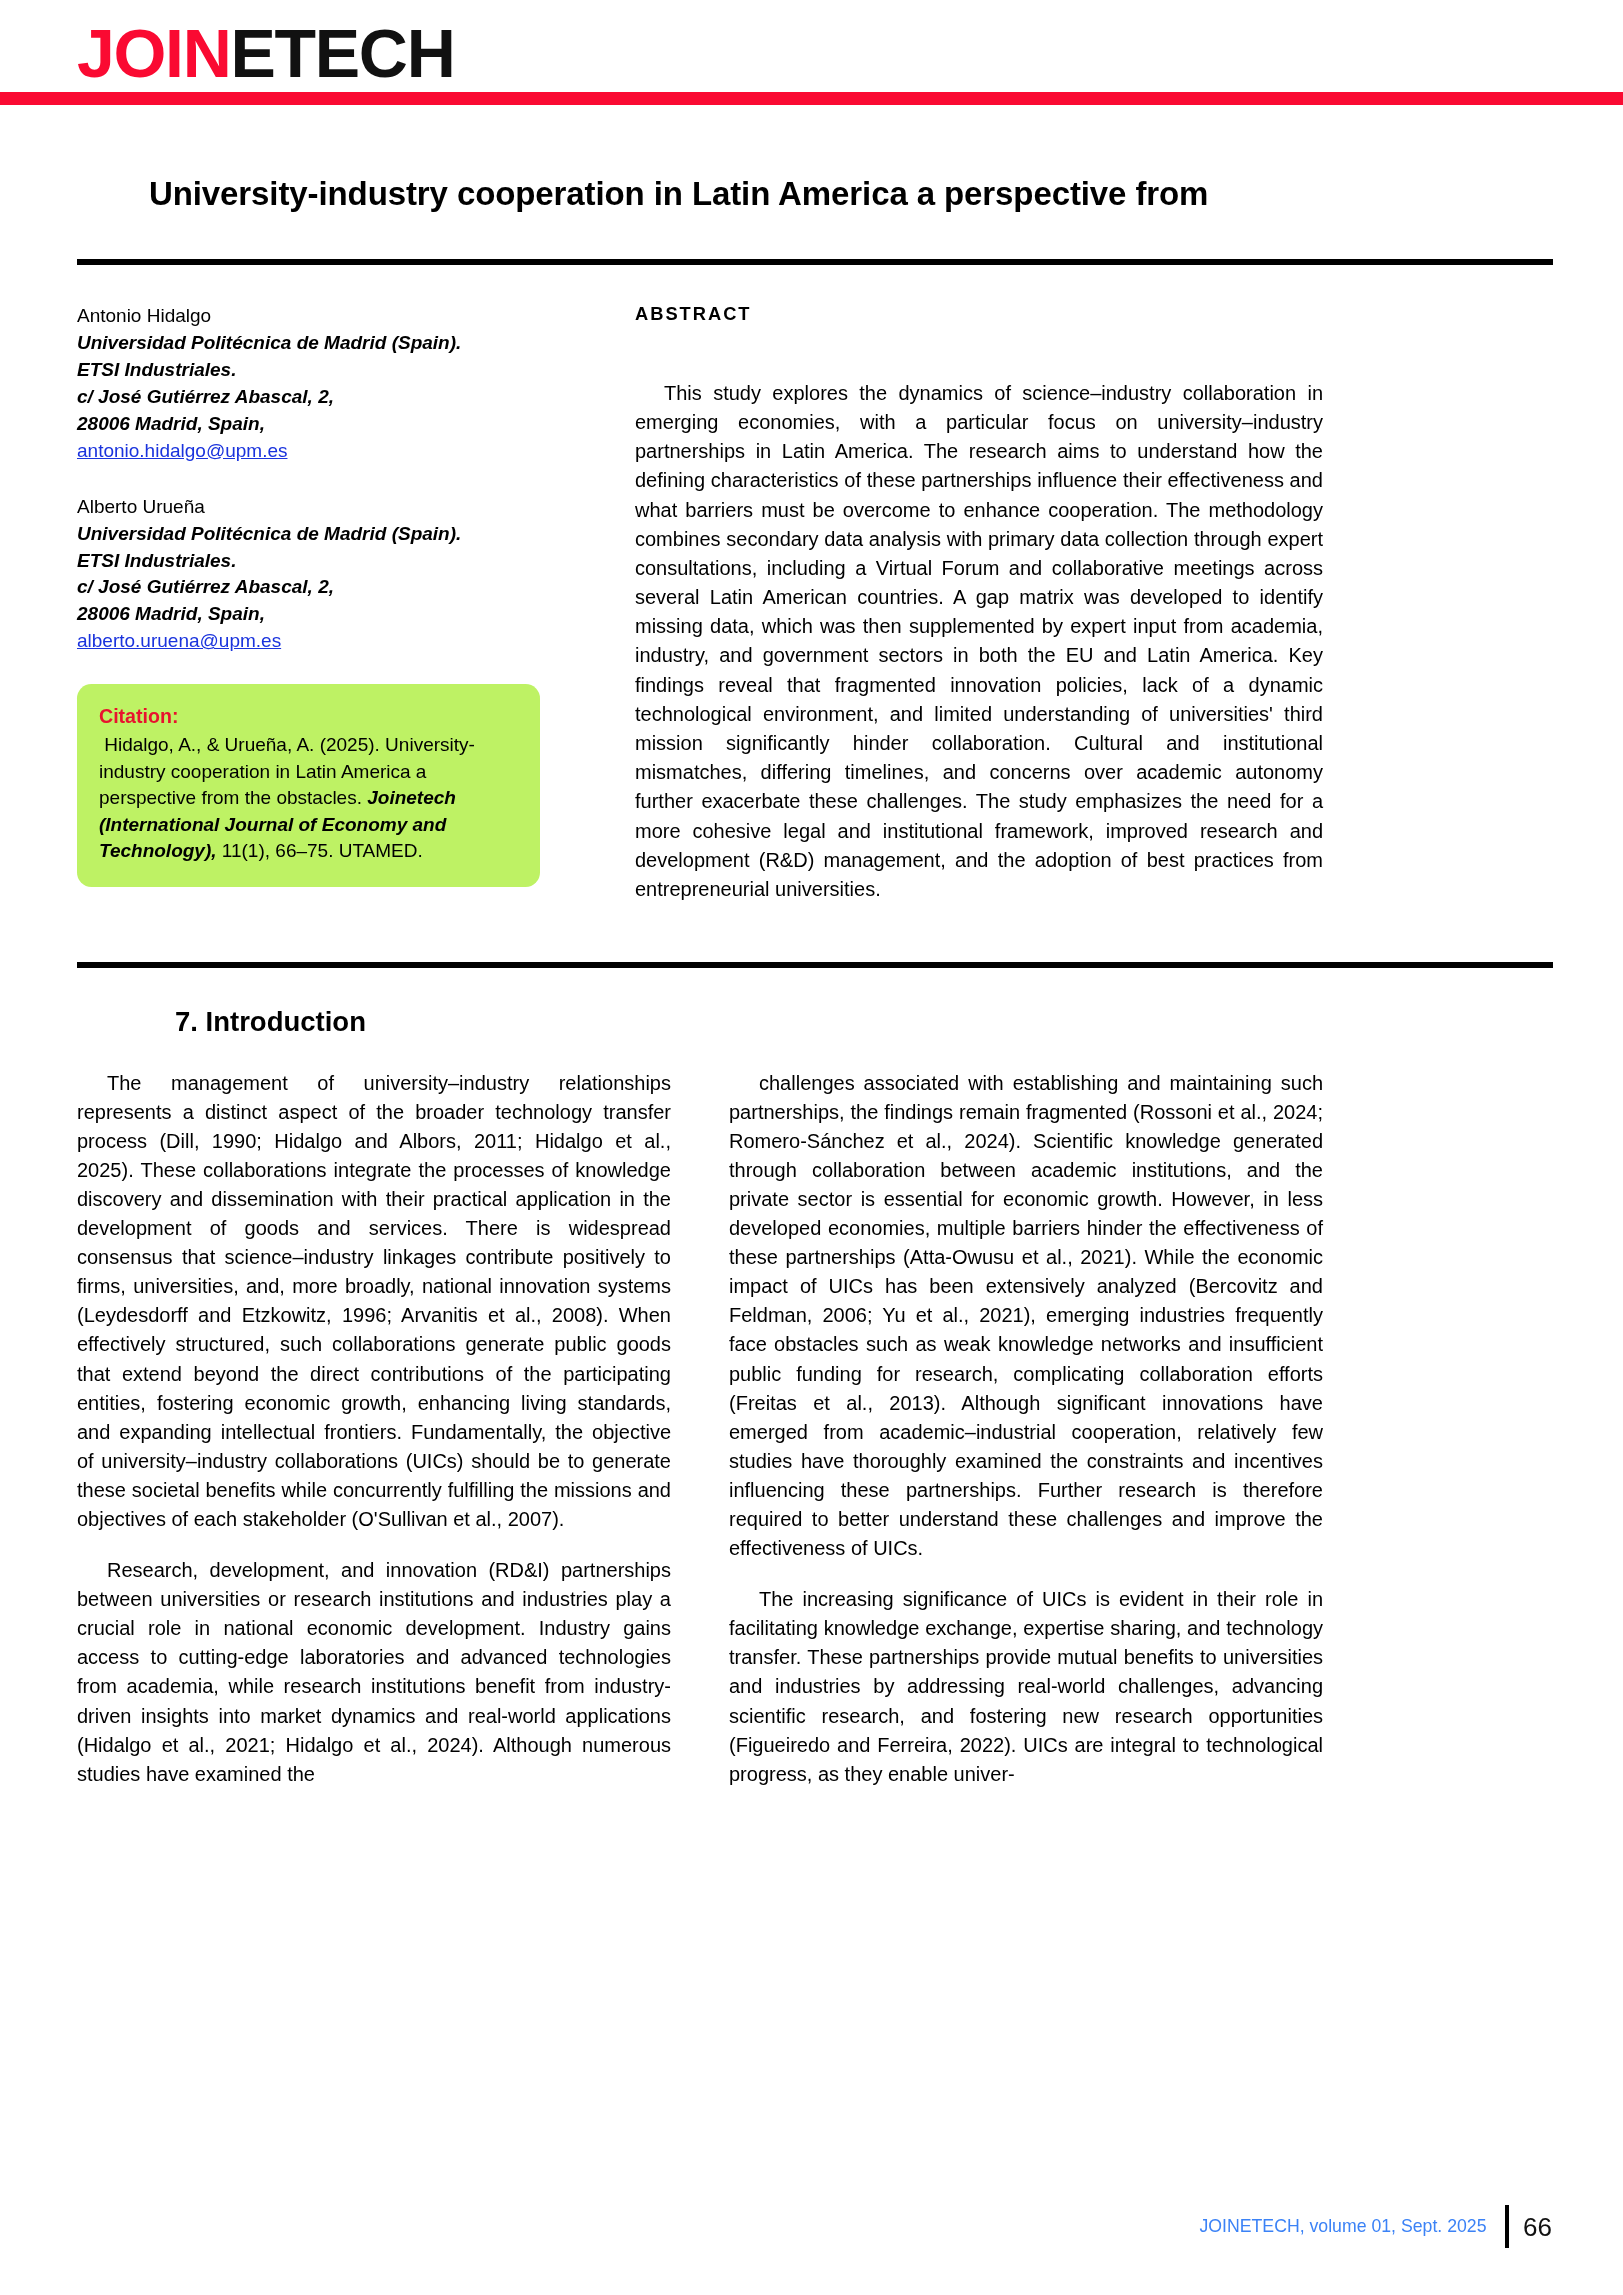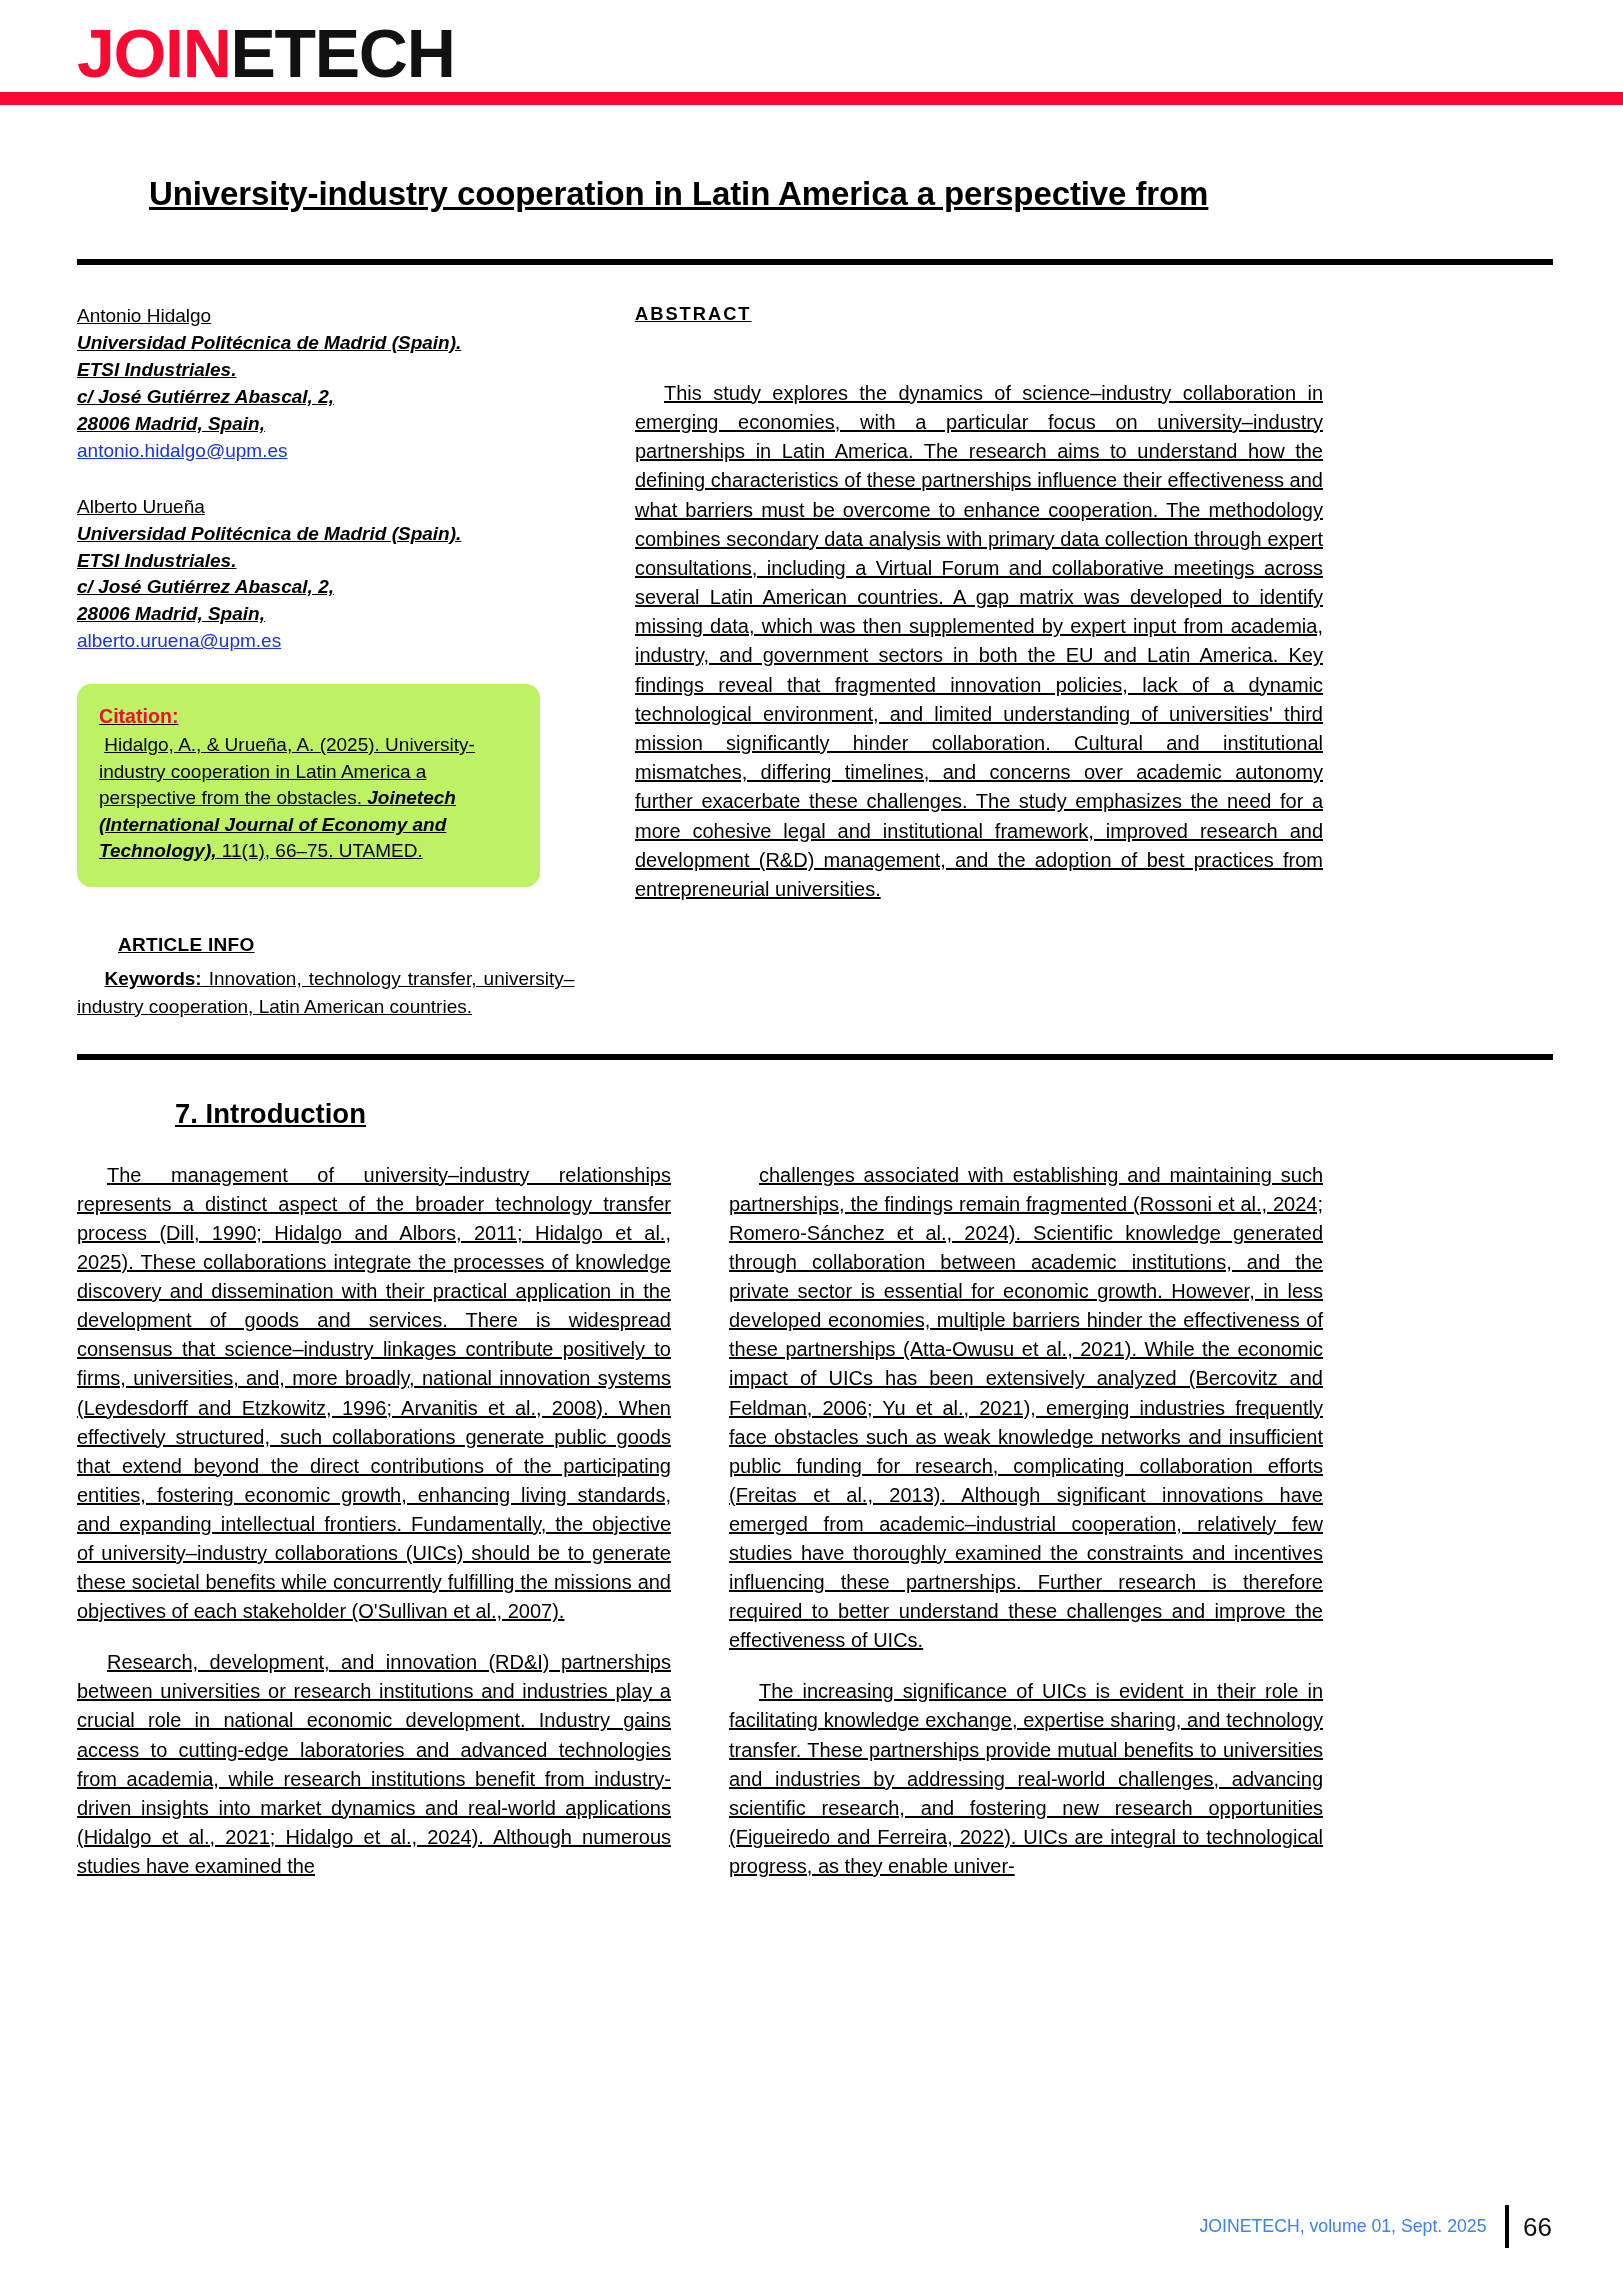--- a/index.html
+++ b/index.html
@@ -41,21 +41,20 @@
     top: 92px;
     height: 13px;
     background: #fa0a32;
   }
 
   
   .page {
     padding: 0 72px 0 77px;
     box-sizing: border-box;
     width: 1395px;
-    text-decoration: underline;
   }
 
   
   .title-block {
     margin-top: 56px;
     padding-left: 72px;
     padding-right: 79px;
   }
   .article-title {
     font-size: 33px;
@@ -274,24 +273,20 @@
         <div class="affil">c/ José Gutiérrez Abascal, 2,</div>
         <div class="affil">28006 Madrid, Spain,</div>
         <div><a class="email" href="#">alberto.uruena@upm.es</a></div>
       </div>
 
       <div class="citation-box">
         <div class="citation-label">Citation:</div>
         <div class="citation-text"><span>Hidalgo, A., &amp; Urueña, A. (2025). University-industry cooperation in Latin America a perspective from the obstacles. </span><span class="ital">Joinetech (International Journal of Economy and Technology),</span><span> 11(1), 66–75. UTAMED.</span></div>
       </div>
 
-      <div class="article-info">
-        <div class="article-info-head">ARTICLE INFO</div>
-        <div class="keywords"><b>Keywords:</b><span> Innovation, technology transfer, university–industry cooperation, Latin American countries.</span></div>
-      </div>
 
     </div>
 
     <div class="col-right">
       <div class="abstract-head">ABSTRACT</div>
       <p class="abstract-p">This study explores the dynamics of science–industry collaboration in emerging economies, with a particular focus on university–industry partnerships in Latin America. The research aims to understand how the defining characteristics of these partnerships influence their effectiveness and what barriers must be overcome to enhance cooperation. The methodology combines secondary data analysis with primary data collection through expert consultations, including a Virtual Forum and collaborative meetings across several Latin American countries. A gap matrix was developed to identify missing data, which was then supplemented by expert input from academia, industry, and government sectors in both the EU and Latin America. Key findings reveal that fragmented innovation policies, lack of a dynamic technological environment, and limited understanding of universities' third mission significantly hinder collaboration. Cultural and institutional mismatches, differing timelines, and concerns over academic autonomy further exacerbate these challenges. The study emphasizes the need for a more cohesive legal and institutional framework, improved research and development (R&amp;D) management, and the adoption of best practices from entrepreneurial universities.</p>
     </div>
 
   </div>
 

